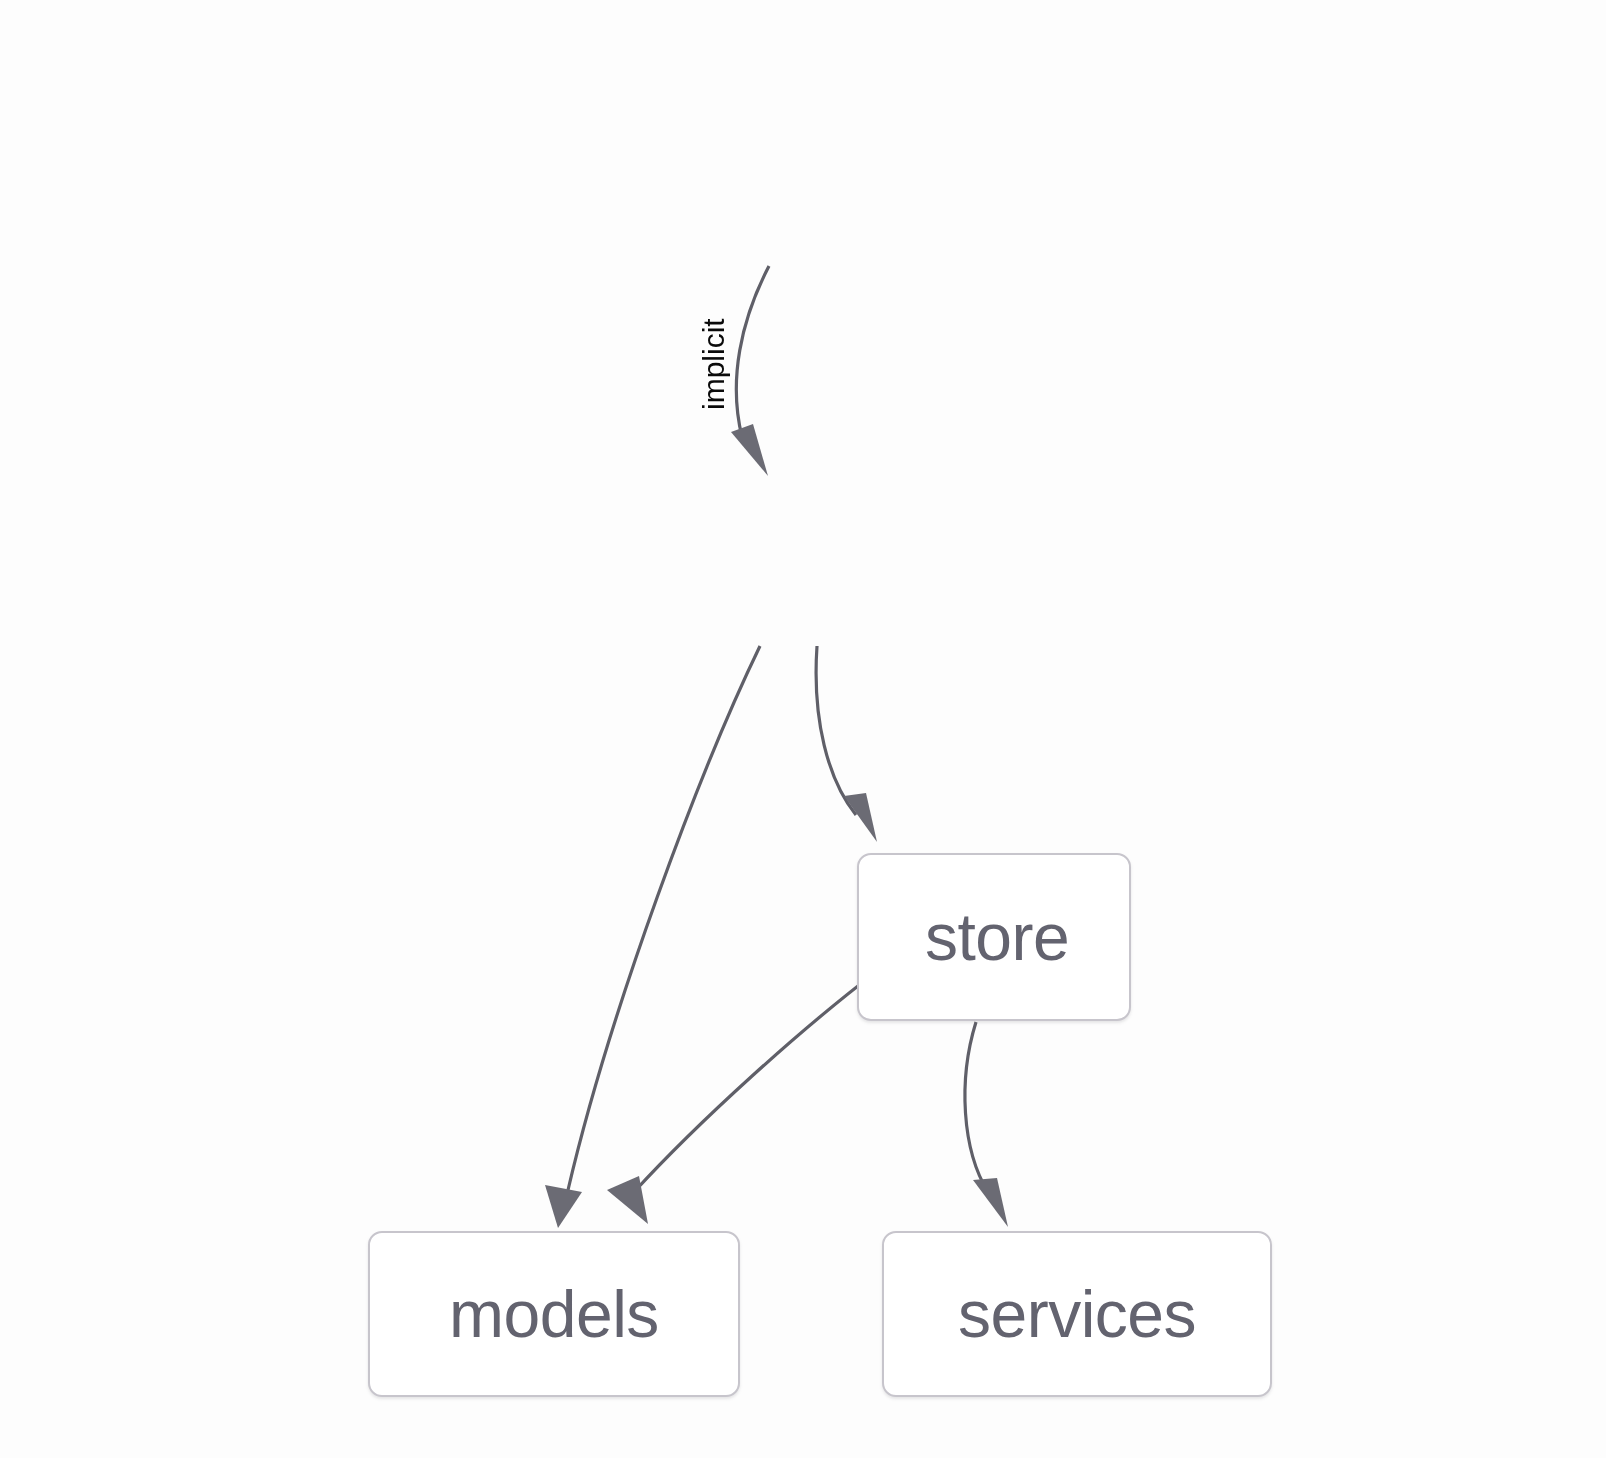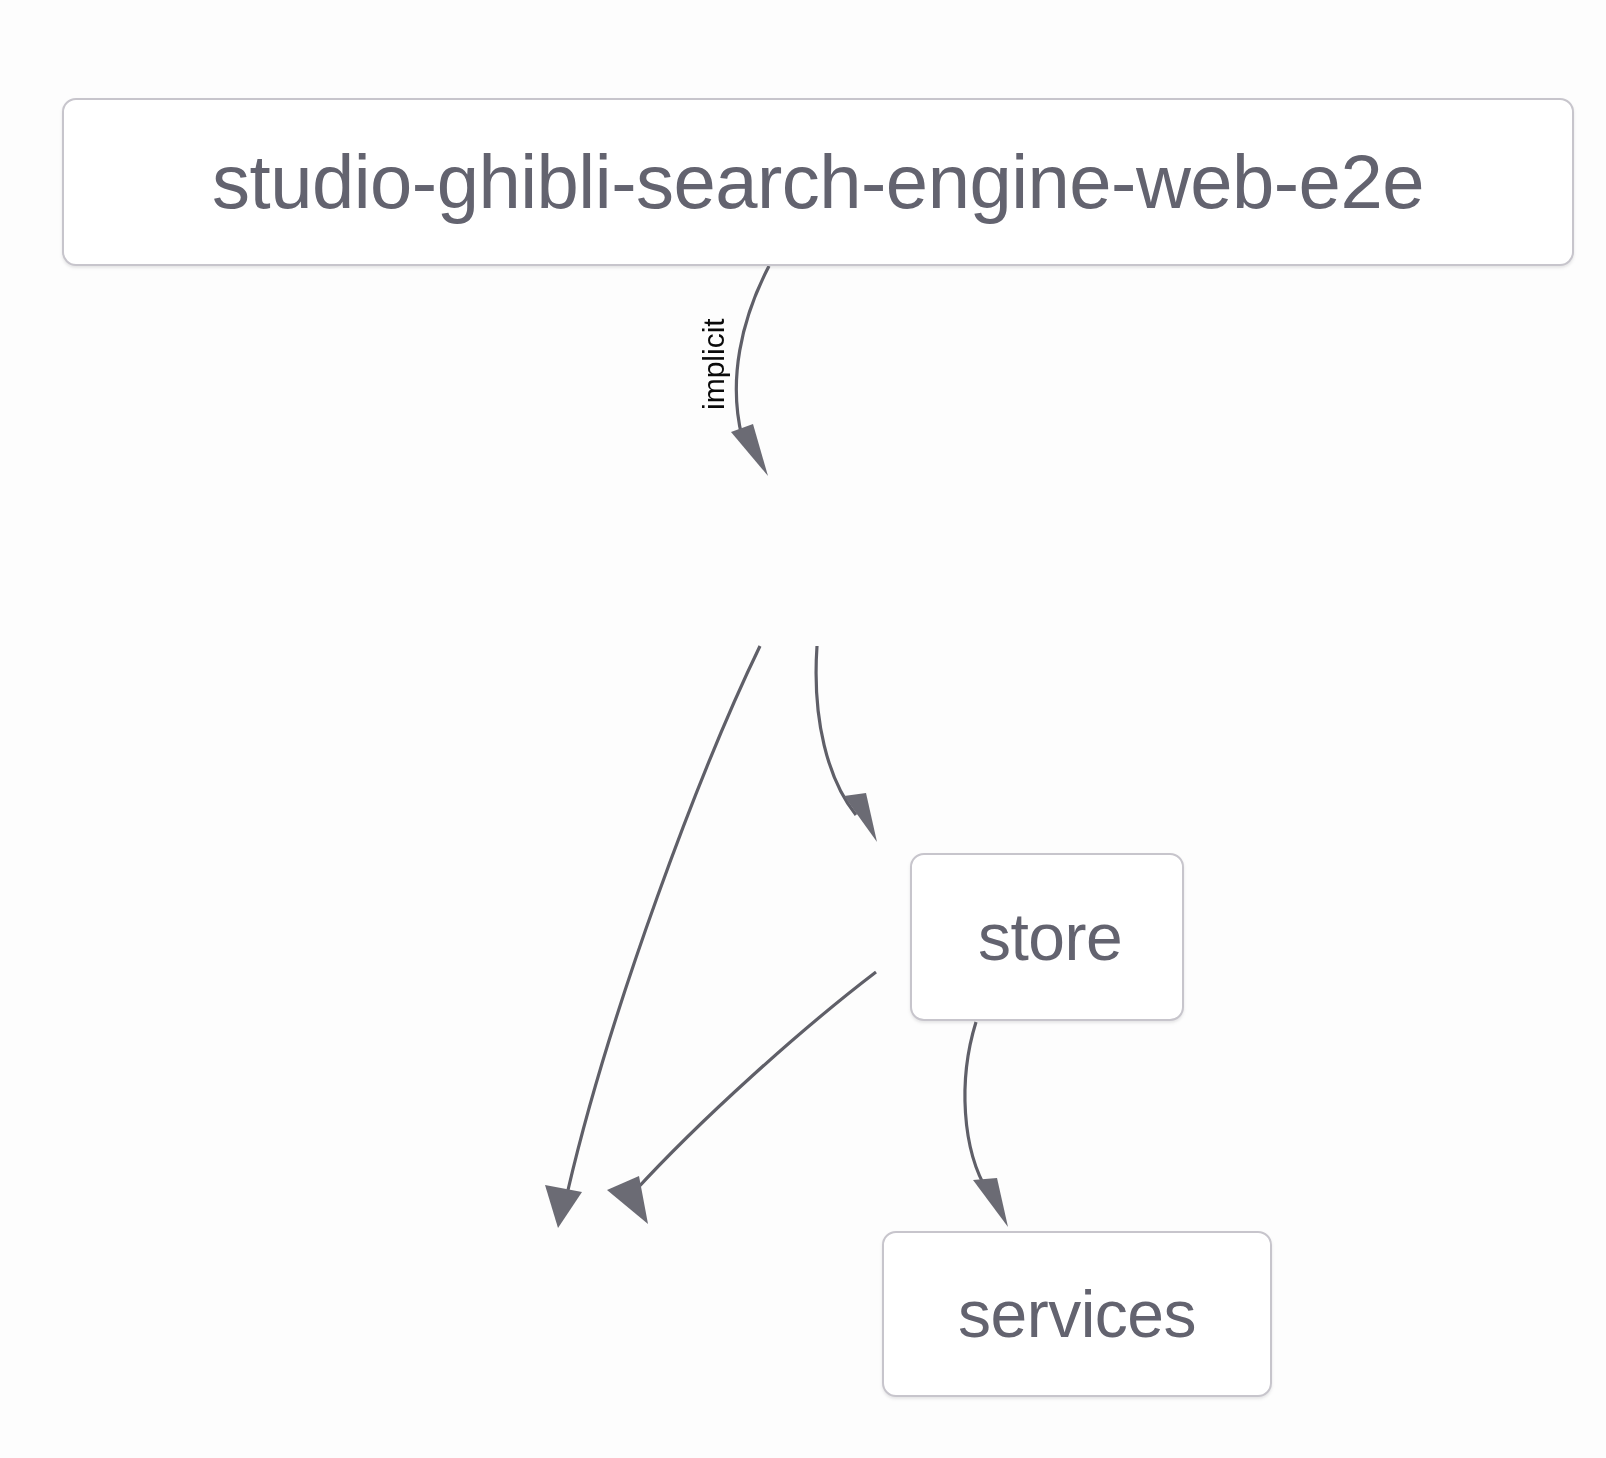--- a/index.html
+++ b/index.html
@@ -56,21 +56,21 @@
     font-size: 76px;
   }
   #node-web {
     left: 155px;
     top: 477px;
     width: 1329px;
     height: 168px;
     font-size: 76px;
   }
   #node-store {
-    left: 910px;
+    left: 857px;
     top: 853px;
     width: 274px;
     height: 168px;
     font-size: 66px;
     padding-left: 6px;
   }
   #node-models {
     left: 368px;
     top: 1231px;
     width: 372px;
@@ -127,27 +127,27 @@
     </g>
 
     <g>
       <path class="edge-path" d="M 976,1022 C 958,1080 962,1150 988,1192"></path>
       <polygon class="edge-head" points="973,1180 1008,1227 997,1178"></polygon>
     </g>
 
     <text class="edge-label-text" x="0" y="0" transform="translate(724,410) rotate(-90)">implicit</text>
   </svg>
 
-  <div class="node" id="node-e2e">
-    <span class="node-label">studio-ghibli-search-engine-web-e2e</span>
-  </div>
 
 
   <div class="node" id="node-store">
     <span class="node-label">store</span>
   </div>
 
+  <div class="node" id="node-models">
+    <span class="node-label">models</span>
+  </div>
 
   <div class="node" id="node-services">
     <span class="node-label">services</span>
   </div>
 
 </div>
 
 </body></html>

